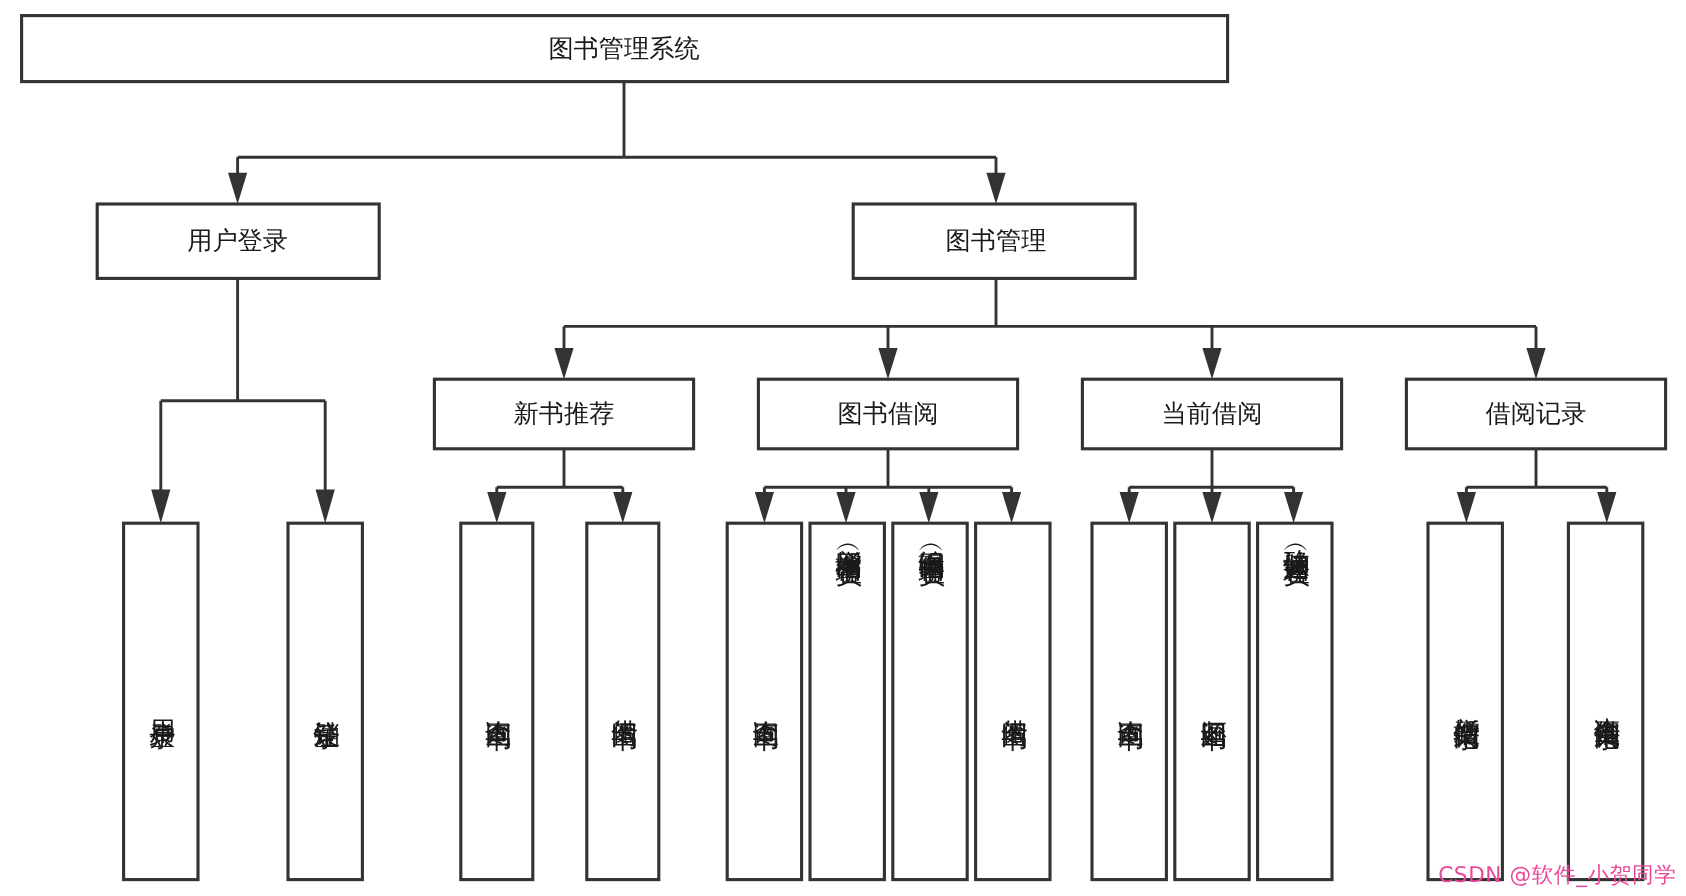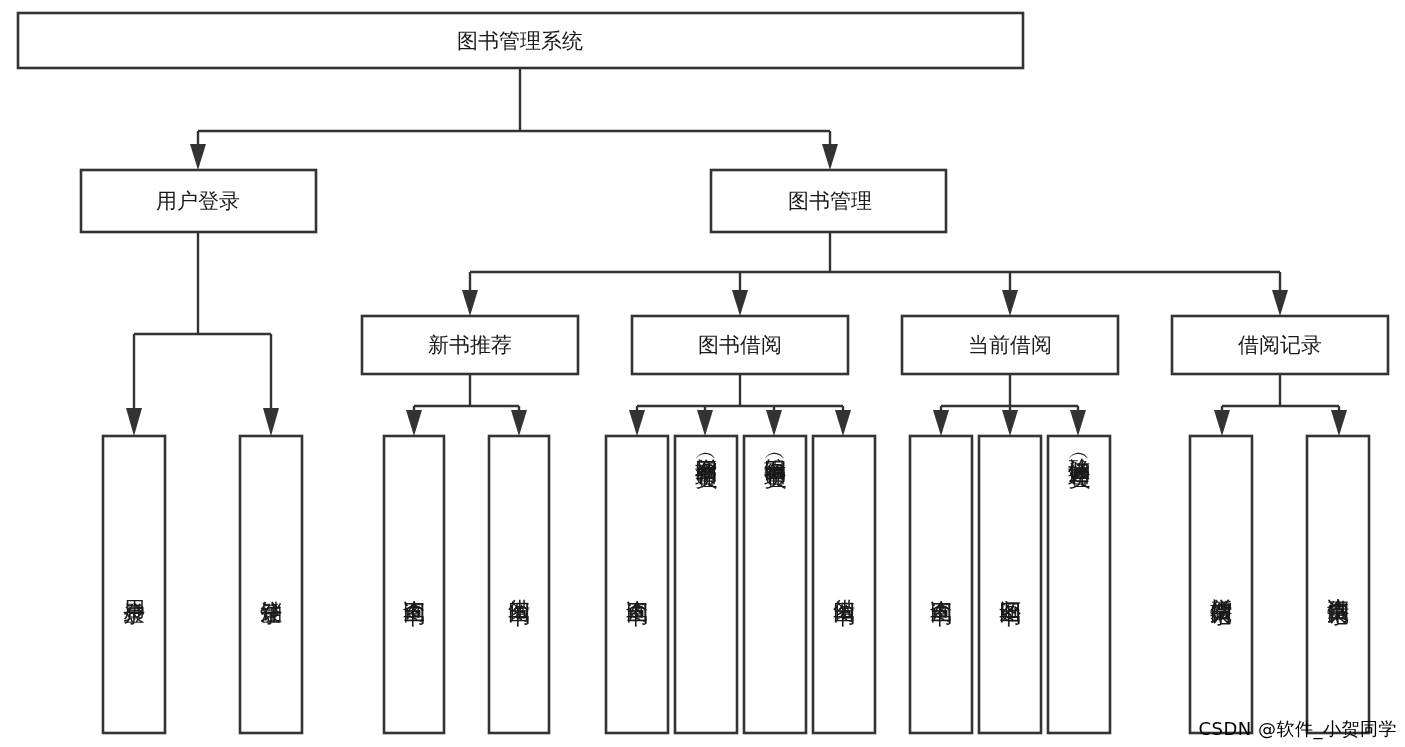--- a/index.html
+++ b/index.html
@@ -58,21 +58,21 @@
     color: #1a1a1a;
     white-space: nowrap;
     text-align: center;
   }
   .watermark {
     position: absolute;
     right: 8px;
     bottom: 6px;
     font-family: "DejaVu Sans", "Liberation Sans", sans-serif;
     font-size: 18px;
-    color: #000000;
+    color: #ec4899;
     letter-spacing: 0.5px;
     white-space: nowrap;
   }
 </style>
 </head>
 <body>
 
 <svg id="diagram" viewBox="0 0 1405 747" width="1405" height="747">
   <defs>
     <marker id="arrow" viewBox="0 0 12 14" refX="6" refY="13" markerWidth="12" markerHeight="14" orient="auto-start-reverse">

